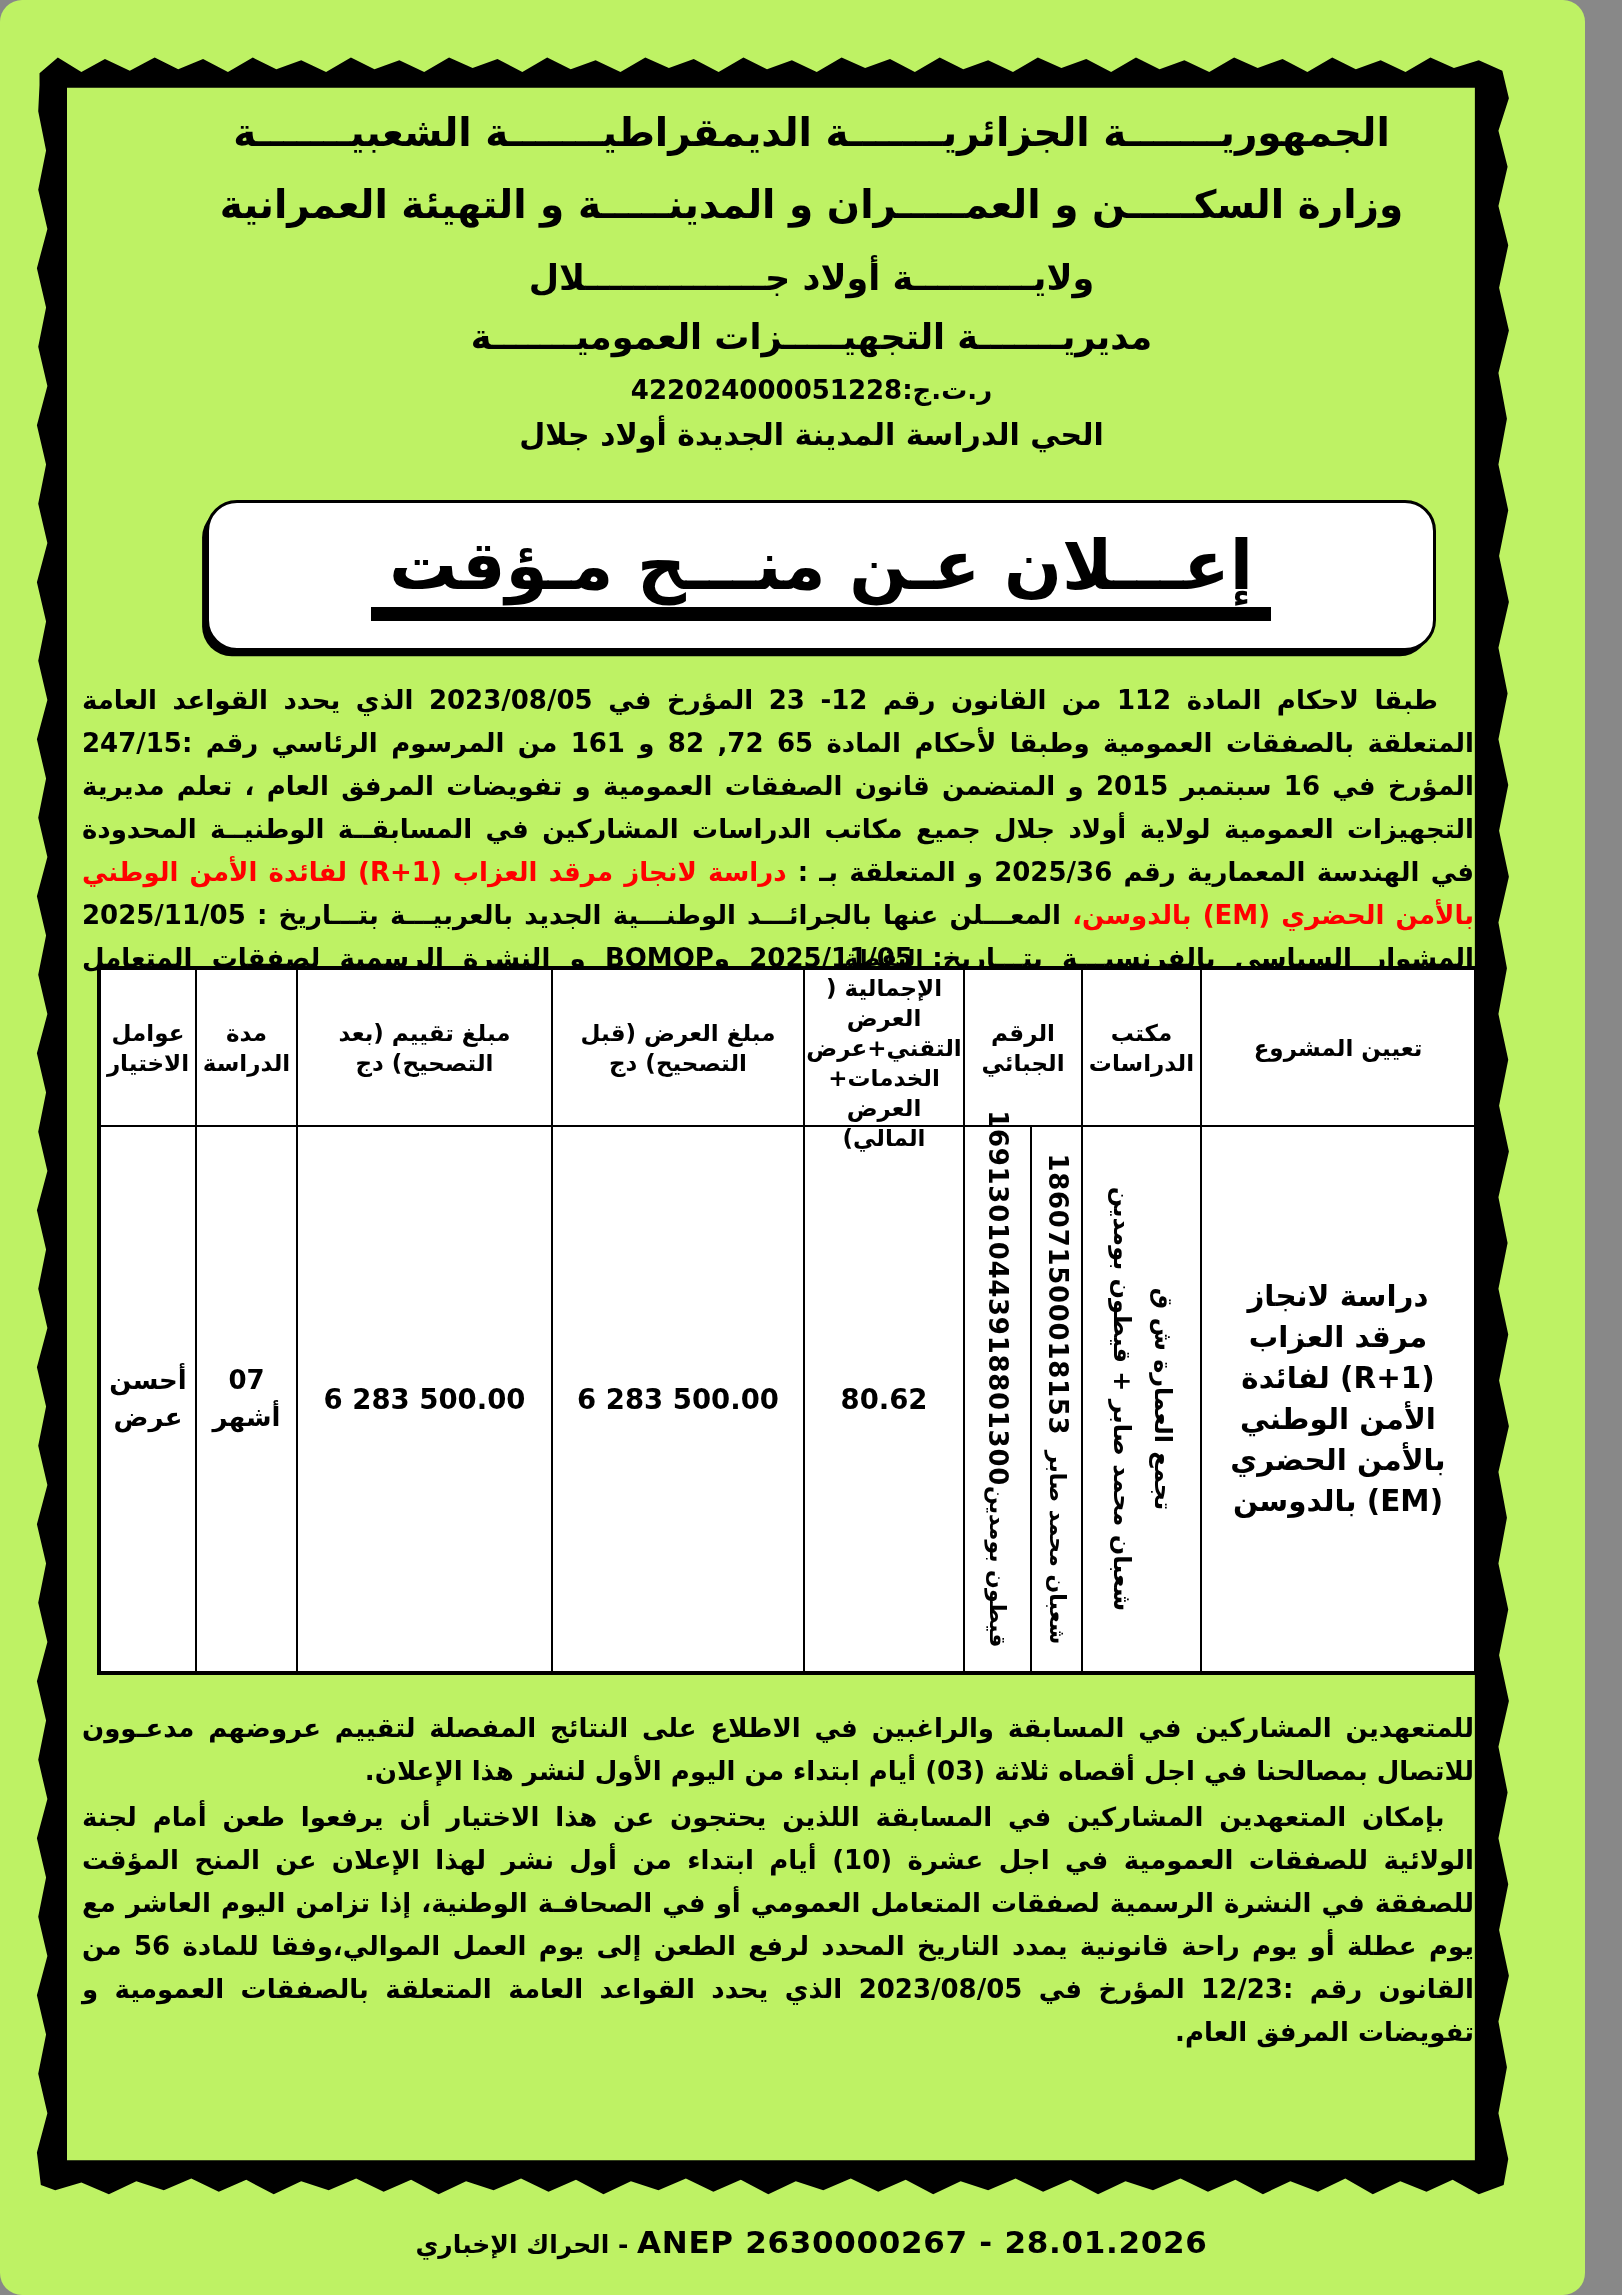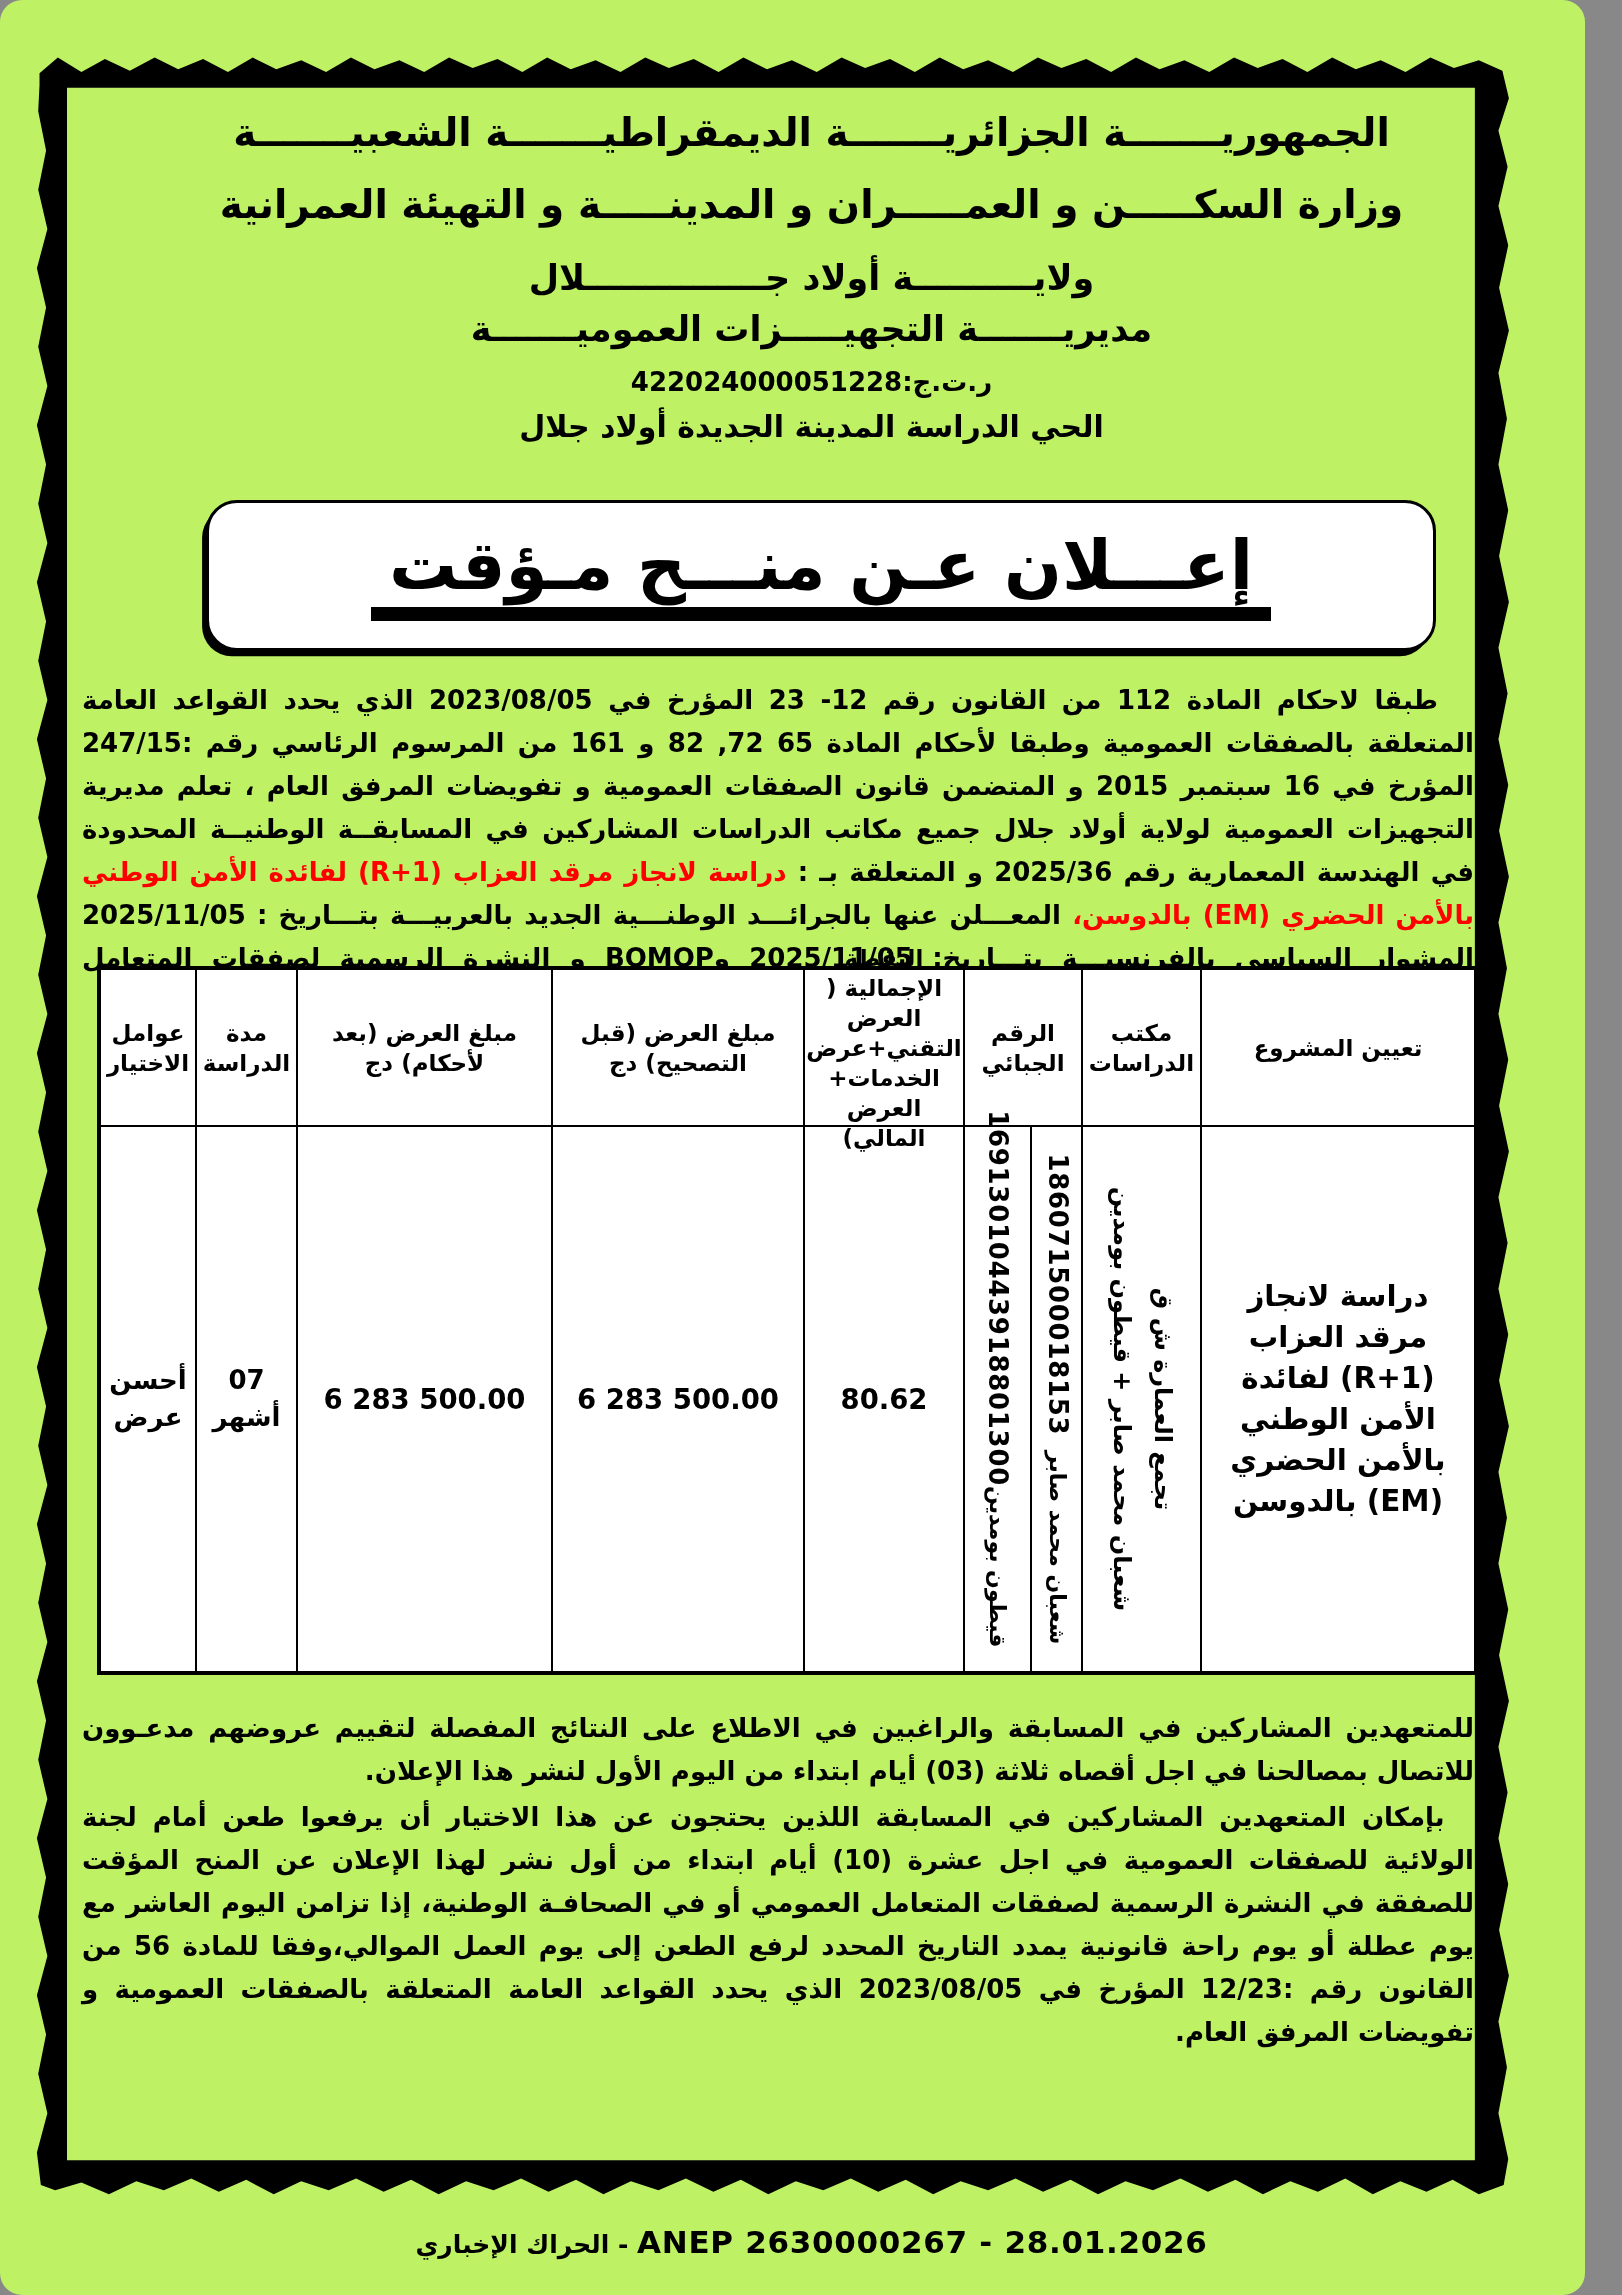--- a/index.html
+++ b/index.html
@@ -14,21 +14,21 @@
   }
   .frame-svg{position:absolute;left:0;top:0;width:1623px;height:2295px;pointer-events:none;}
 
   
   .header{
     position:absolute;left:82px;top:110px;width:1459px;
     direction:rtl;text-align:center;font-weight:bold;
   }
   .h-line1{font-size:39px;line-height:46px;margin-bottom:26px;}
   .h-line2{font-size:39px;line-height:46px;margin-bottom:30px;}
-  .h-line3{font-size:35px;line-height:41px;margin-bottom:10px;}
+  .h-line3{font-size:35px;line-height:41px;margin-bottom:18px;}
   .h-line4{font-size:35px;line-height:41px;margin-bottom:10.5px;}
   .h-line5{font-size:26px;line-height:42px;margin-bottom:6px;}
   .h-line6{font-size:30px;line-height:35px;}
 
   
   .title-box{
     position:absolute;left:206px;top:500px;width:1224px;height:145px;
     border:3.9px solid #000;border-radius:31px;
     box-shadow:-5.2px 6.5px 0 -1.3px #000;
     display:flex;align-items:center;justify-content:center;
@@ -142,21 +142,21 @@
 
   <p class="intro"><span>طبقا لاحكام المادة 112 من القانون رقم 12- 23 المؤرخ في 2023/08/05 الذي يحدد القواعد العامة المتعلقة بالصفقات العمومية وطبقا لأحكام المادة 65 72, 82 و 161 من المرسوم الرئاسي رقم :247/15 المؤرخ في 16 سبتمبر 2015 و المتضمن قانون الصفقات العمومية و تفويضات المرفق العام ، تعلم مديرية التجهيزات العمومية لولاية أولاد جلال جميع مكاتب الدراسات المشاركين في المسابقــة الوطنيــة المحدودة في الهندسة المعمارية رقم 2025/36 و المتعلقة بـ : </span><span class="red">دراسة لانجاز مرقد العزاب (R+1) لفائدة الأمن الوطني بالأمن الحضري (EM) بالدوسن،</span><span> المعـــلن عنها بالجرائـــد الوطنـــية الجديد بالعربيـــة بتـــاريخ : 2025/11/05 المشوار السياسي بالفرنسيـــة بتـــاريخ: 2025/11/05 وBOMOP و النشرة الرسمية لصفقات المتعامل العمومي. وانه بعد عملية تقييم العروض فان مهمة الدراسة أسندت مؤقتا إلى:</span></p>
 
   <div class="ptable">
 
     <div class="cell hcell">تعيين المشروع</div>
     <div class="cell hcell">مكتب الدراسات</div>
     <div class="cell hcell span2">الرقم الجبائي</div>
     <div class="cell hcell">النقطة الإجمالية ( العرض التقني+عرض الخدمات+ العرض المالي)</div>
     <div class="cell hcell">مبلغ العرض (قبل التصحيح) دج</div>
-    <div class="cell hcell">مبلغ العرض (بعد لأحكام) دج</div>
+    <div class="cell hcell">مبلغ تقييم (بعد التصحيح) دج</div>
     <div class="cell hcell">مدة الدراسة</div>
     <div class="cell hcell">عوامل الاختيار</div>
 
     <div class="cell bcell project-cell">دراسة لانجاز مرقد العزاب (R+1) لفائدة الأمن الوطني بالأمن الحضري (EM) بالدوسن</div>
 
     <div class="cell bcell">
       <div class="rot rot-office">
         <div>تجمع العمارة ش ق</div>
         <div>شعبان محمد صابر + قيطون بومدين</div>
       </div>

